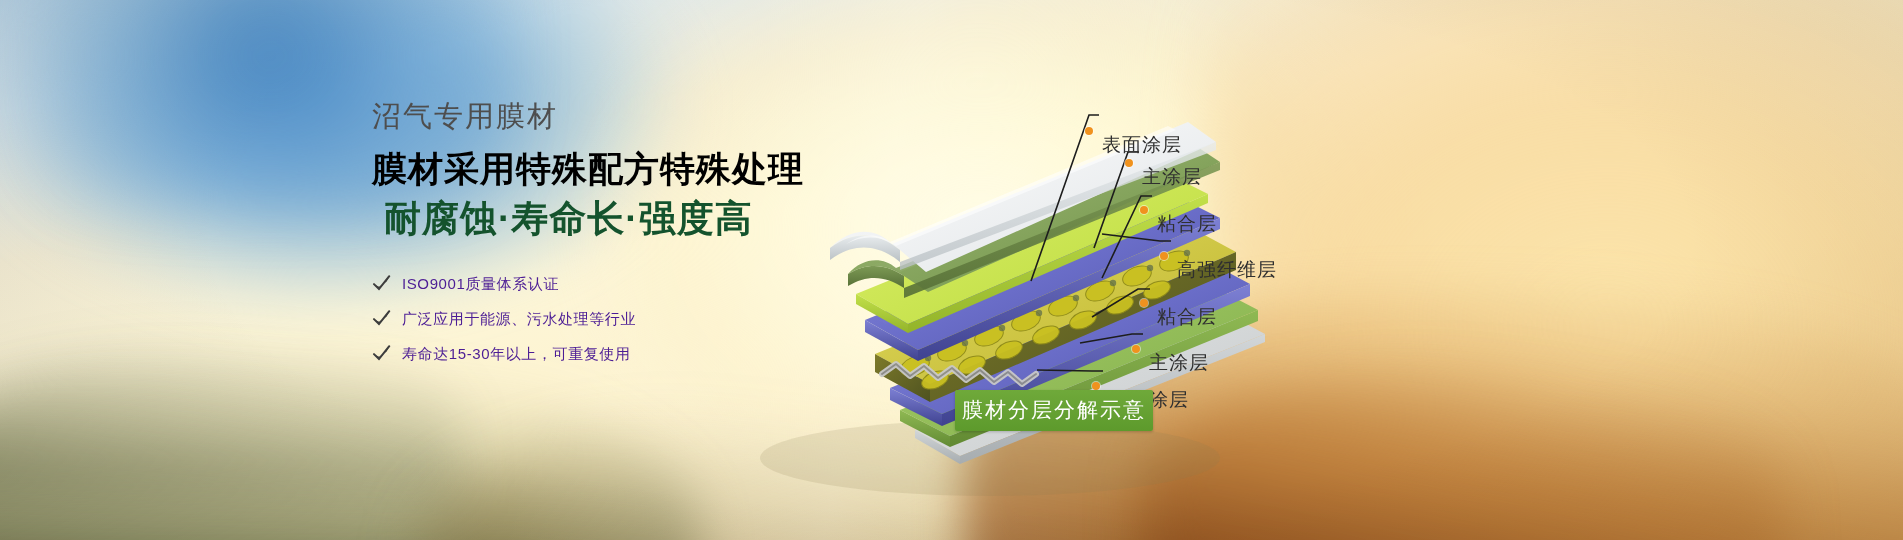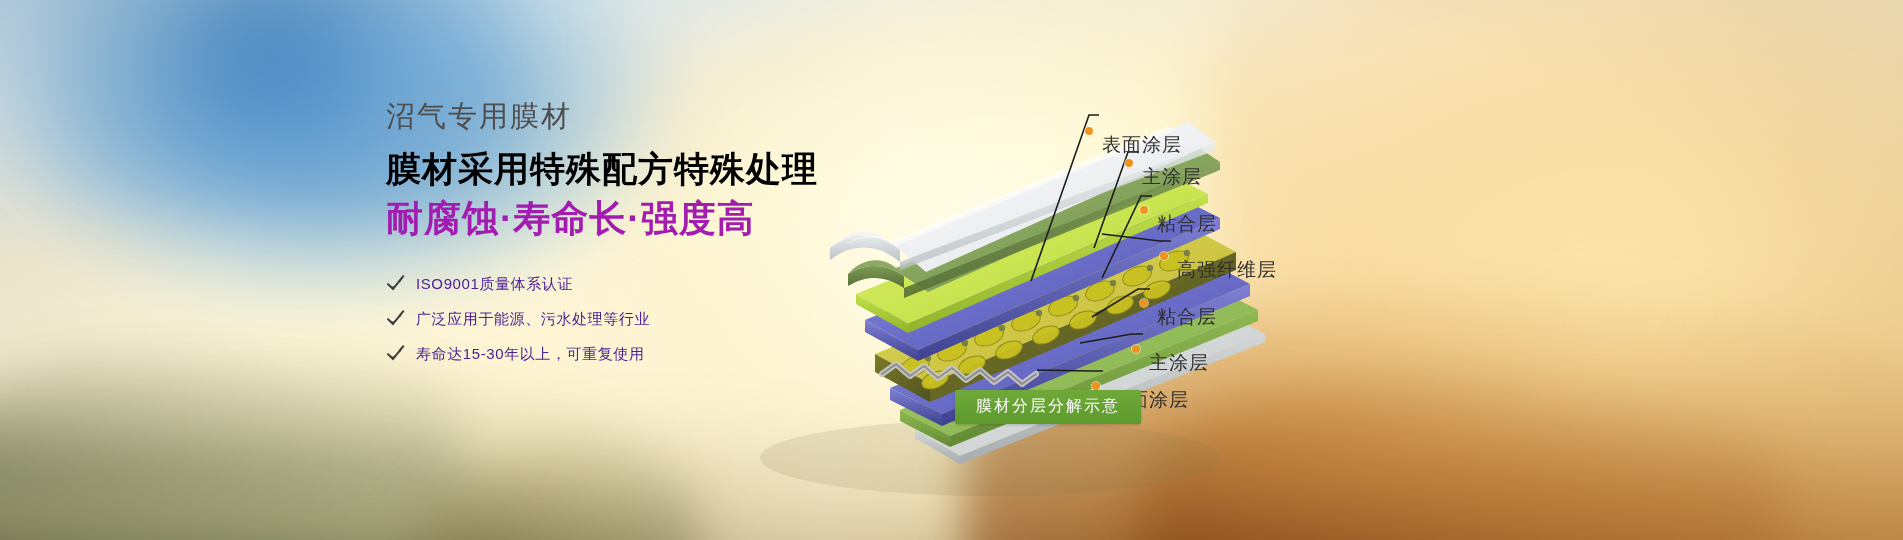--- a/index.html
+++ b/index.html
@@ -89,34 +89,34 @@
     background:linear-gradient(100deg,
       rgba(255,255,255,0) 30%, rgba(255,255,255,.22) 46%, rgba(255,255,255,0) 62%);
   }
   .bg-vignette{
     position:absolute;inset:0;
     background:radial-gradient(ellipse 70% 90% at 50% 45%,
       rgba(0,0,0,0) 55%, rgba(60,40,10,.12) 100%);
   }
 
   
-  .copy{position:absolute;left:386px;top:98px;width:470px;}
+  .copy{position:absolute;left:372px;top:98px;width:470px;}
   .eyebrow{
     font-size:29px;color:#4e4e4e;letter-spacing:2px;font-weight:400;
     line-height:1.25;
   }
   .headline{
     margin-top:14px;
     font-size:35px;font-weight:bold;color:#000000;letter-spacing:1px;
     line-height:1.2;white-space:nowrap;
   }
   .subhead{
     margin-top:7px;
-    font-size:37px;font-weight:bold;color:#a21caf;letter-spacing:1px;
-    line-height:1.2;white-space:nowrap;
+    font-size:37px;font-weight:bold;color:#14532d;letter-spacing:1px;
+    line-height:1.2;white-space:nowrap;margin-left:12px;
   }
   .bullets{margin-top:32px;}
   .bullet{
     display:flex;align-items:center;margin-bottom:16px;
   }
   .bullet .tick{
     width:19px;height:19px;margin-right:11px;flex:0 0 auto;
     display:block;
   }
   .bullet .btext{
@@ -138,22 +138,22 @@
   .callout .ctext{
     font-size:19px;color:#2f2f2f;letter-spacing:1px;margin-top:28px;
   }
 
   
   #leaders{position:absolute;inset:0;pointer-events:none;}
 
   .badge{
     position:absolute;
     background:linear-gradient(180deg,#6fa93a 0%,#5d9a2c 100%);
-    color:#ffffff;font-size:16px;letter-spacing:2px;
-    padding:6px 21px 7px;border-radius:2px;
+    color:#ffffff;font-size:21px;letter-spacing:2px;
+    padding:6px 7px 7px;border-radius:2px;
     box-shadow:0 1px 3px rgba(0,0,0,.2);
     text-align:right;
   }
 </style>
 </head>
 <body>
 
 <div id="banner">
 
   <div class="bg bg-base"></div>

